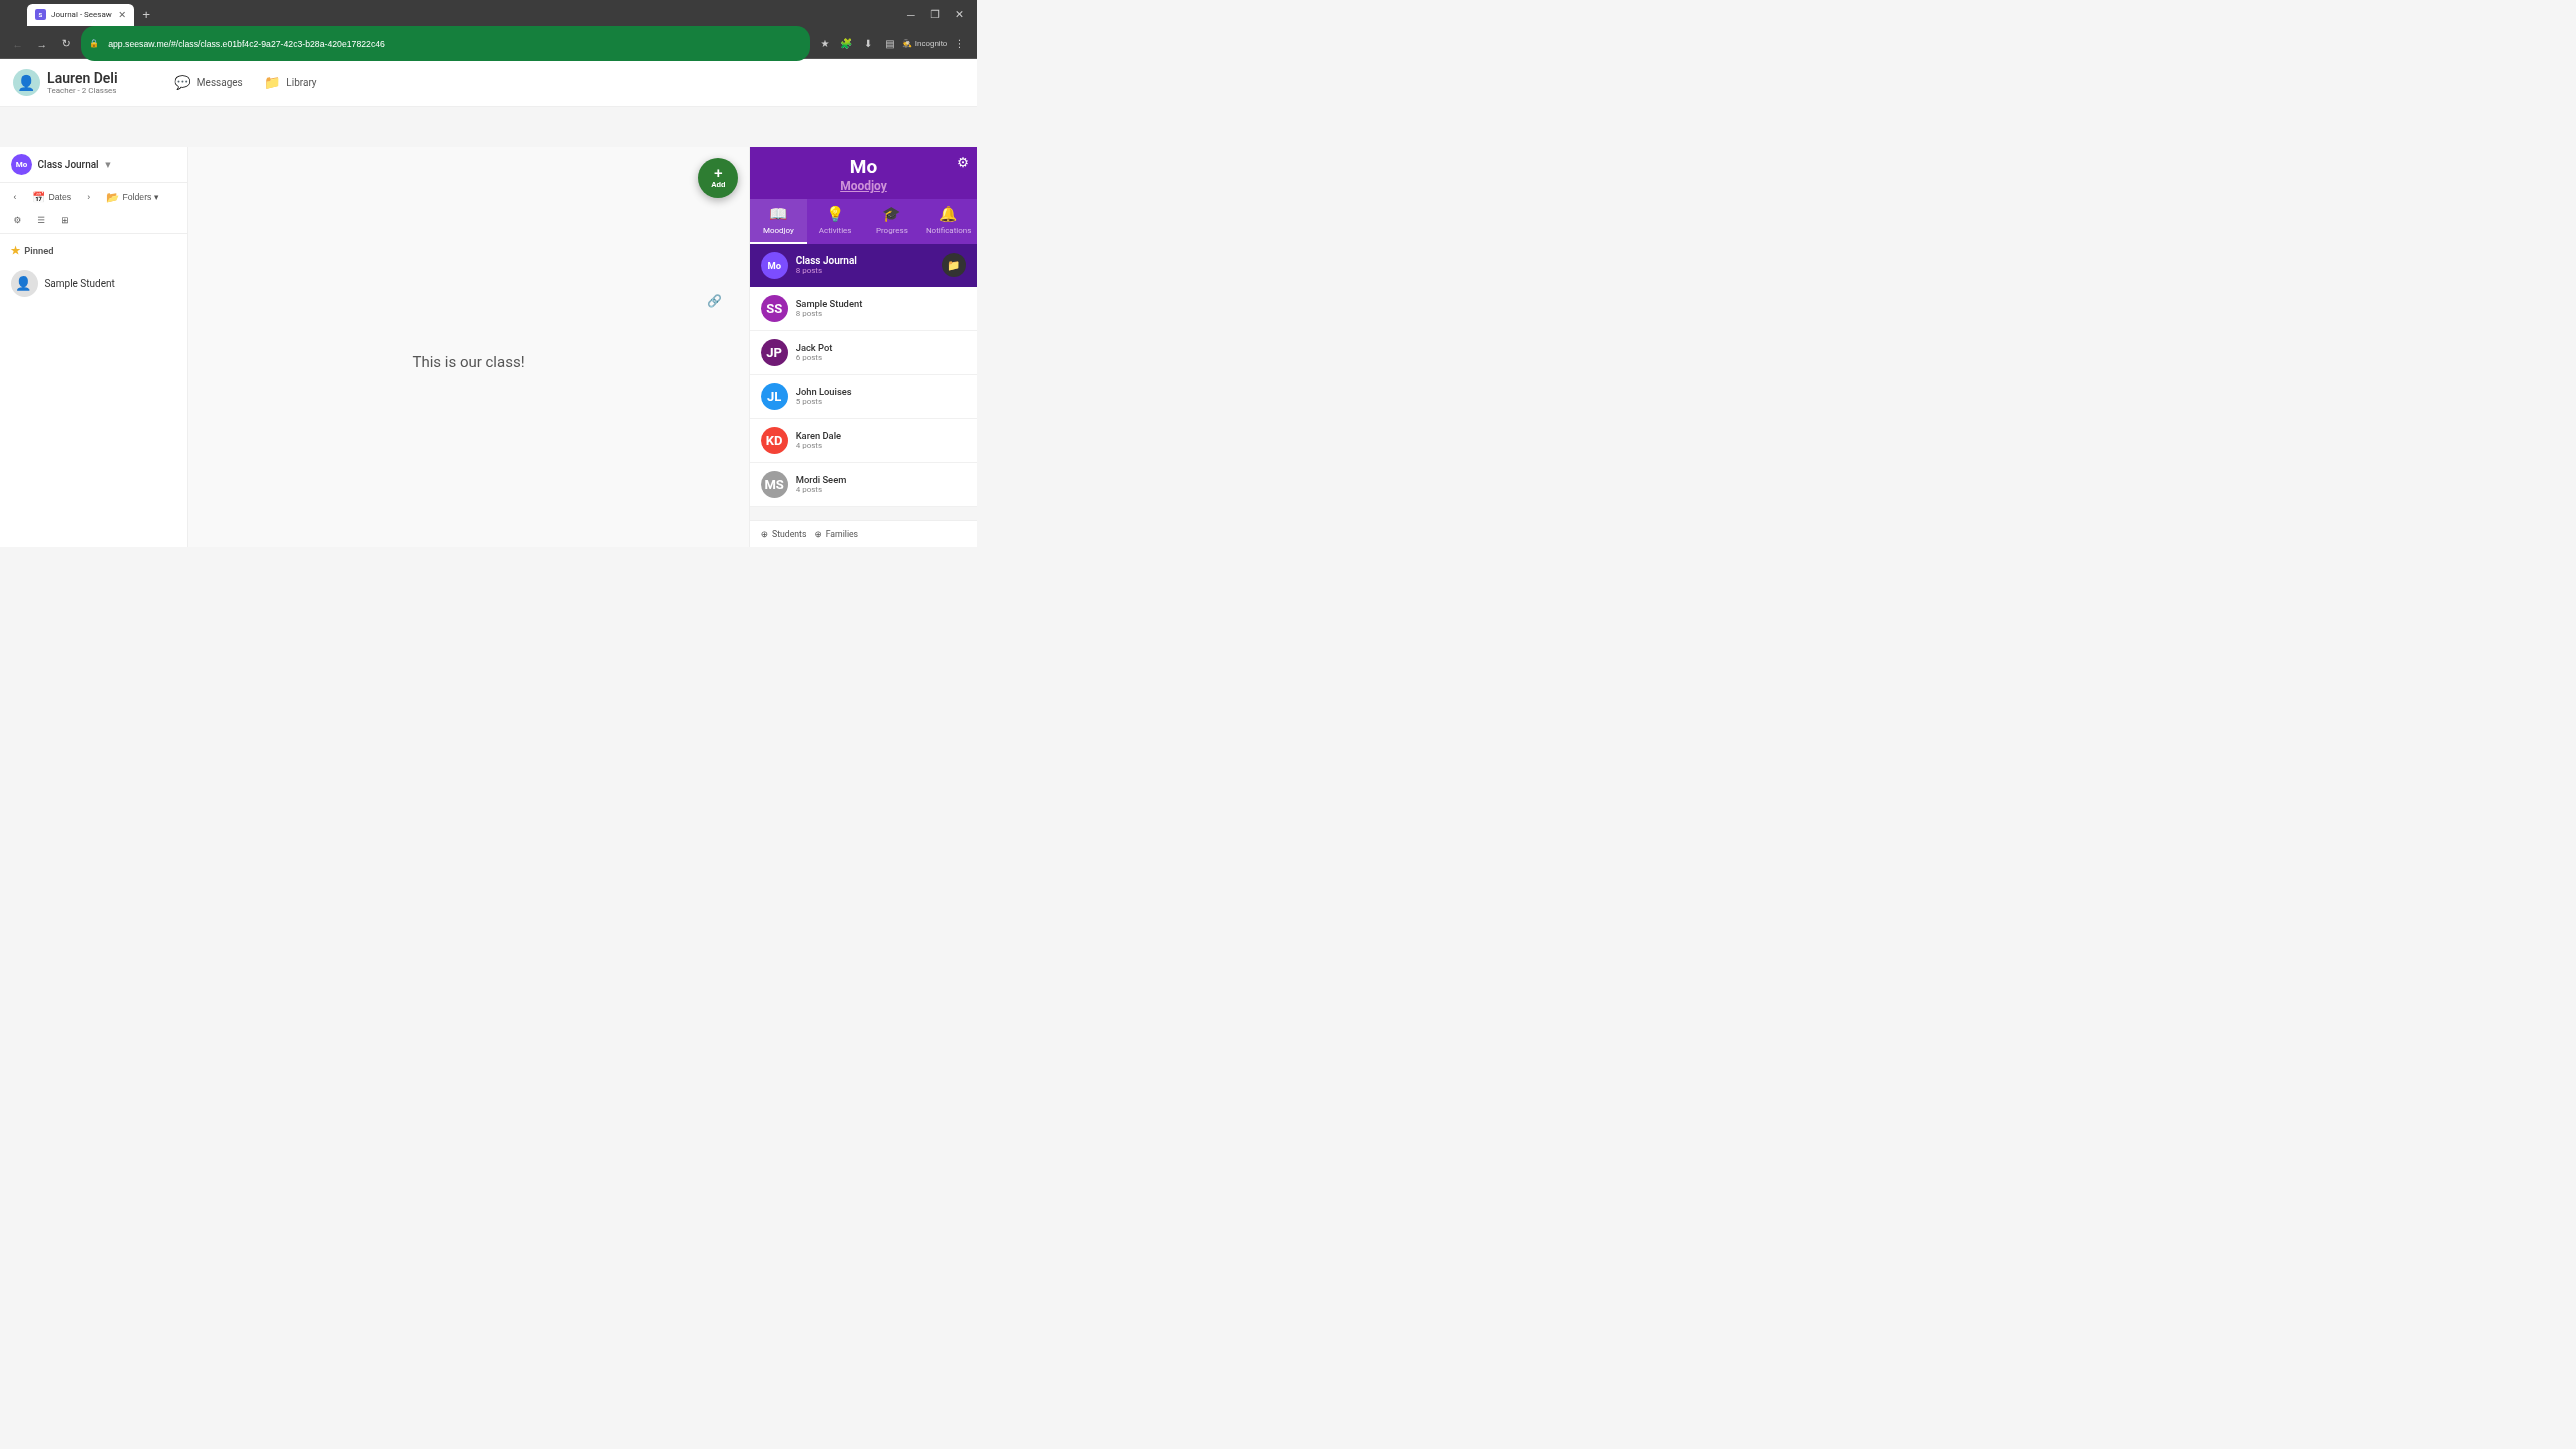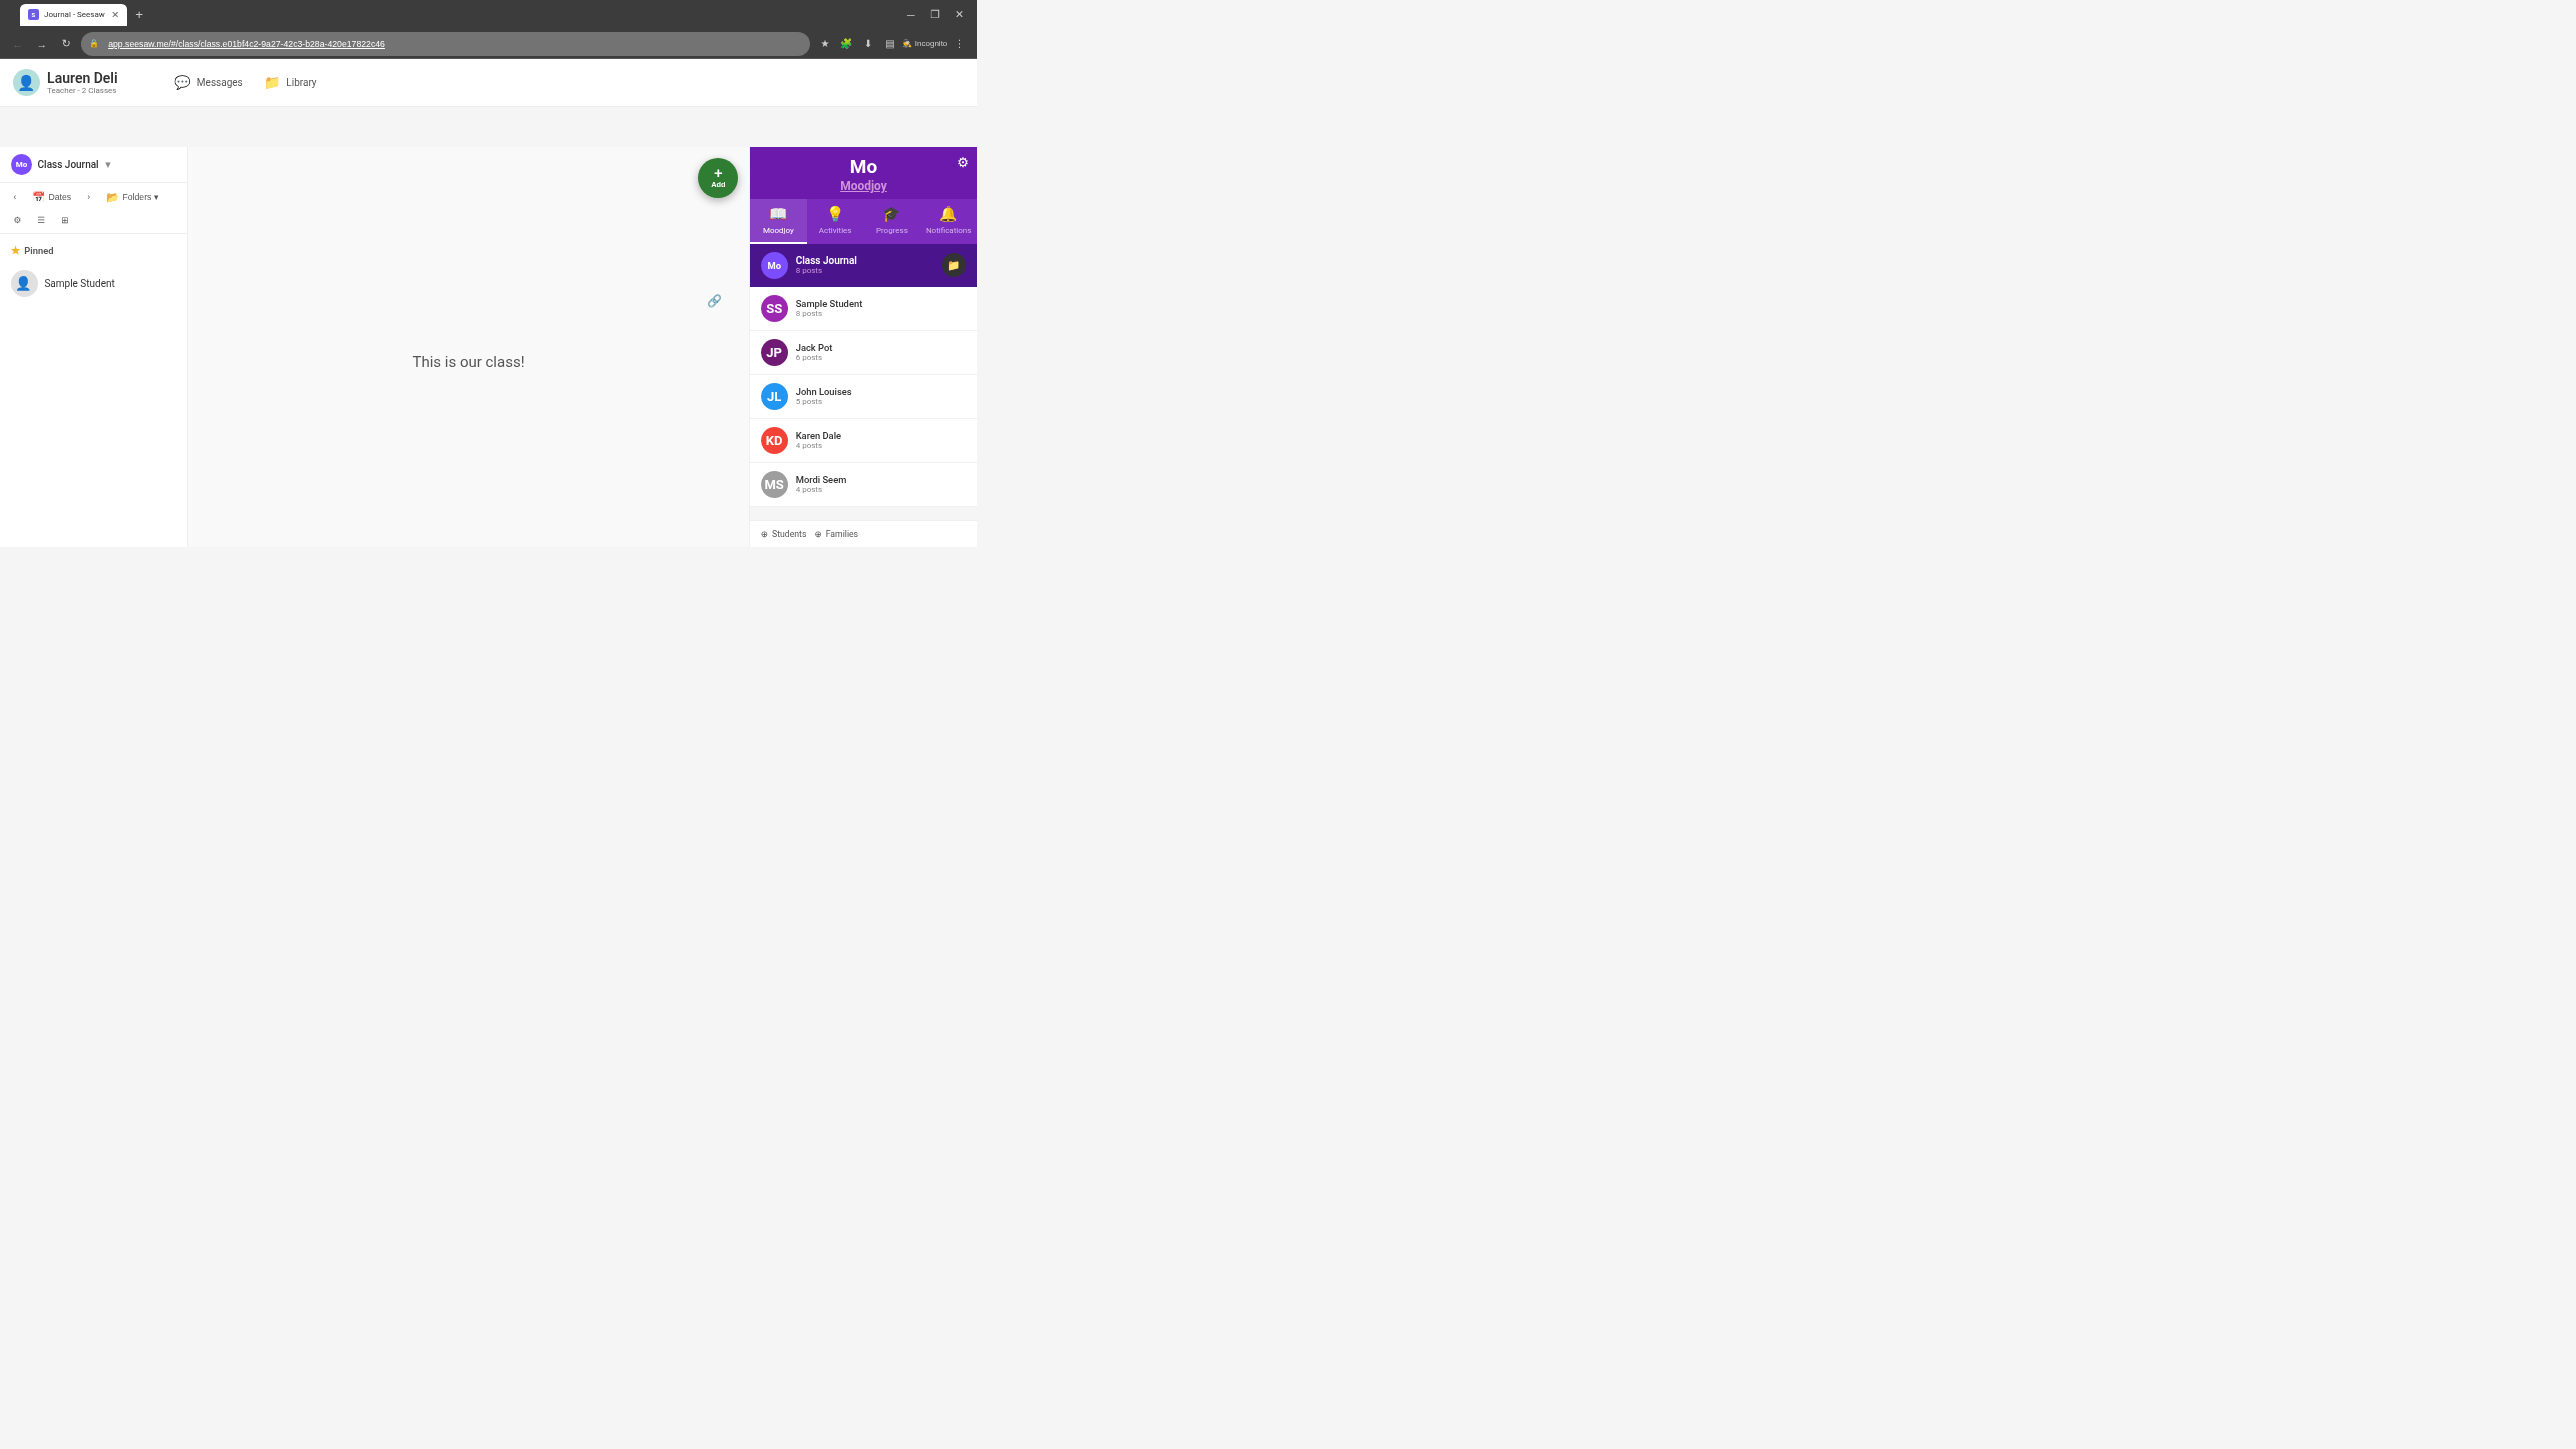--- a/index.html
+++ b/index.html
@@ -5,21 +5,21 @@
     * { box-sizing: border-box; margin: 0; padding: 0; }
     body { font-family: -apple-system, BlinkMacSystemFont, 'Segoe UI', Roboto, sans-serif; background: #f5f5f5; width: 977px; height: 547px; overflow: hidden; }
 
     
     .browser-chrome {
       background: #3c3c3c;
       height: 29.5px;
       display: flex;
       align-items: center;
       padding: 0 8px;
-      gap: 12px;
+      gap: 19px;
     }
     .browser-controls {
       display: flex;
       gap: 4px;
       align-items: center;
     }
     .tab-bar {
       display: flex;
       align-items: center;
       gap: 2.7px;
@@ -91,29 +91,28 @@
       border: none;
       color: #ccc;
       font-size: 10.7px;
       cursor: pointer;
       display: flex; align-items: center; justify-content: center;
       border-radius: 50%;
     }
     .nav-btn.disabled { color: #666; }
     .address-bar {
       flex: 1;
-      background: #737373;
+      background: #15803d;
       border: none;
       border-radius: 13.4px;
-      height: 24px;
+      height: 35px;
       padding: 0 27px;
       color: #fff;
       font-size: 8.7px;
       outline: none;
-      text-decoration: underline;
     }
     .address-bar-container {
       flex: 1;
       position: relative;
       display: flex;
       align-items: center;
     }
     .address-bar-lock {
       position: absolute;
       left: 8px;

